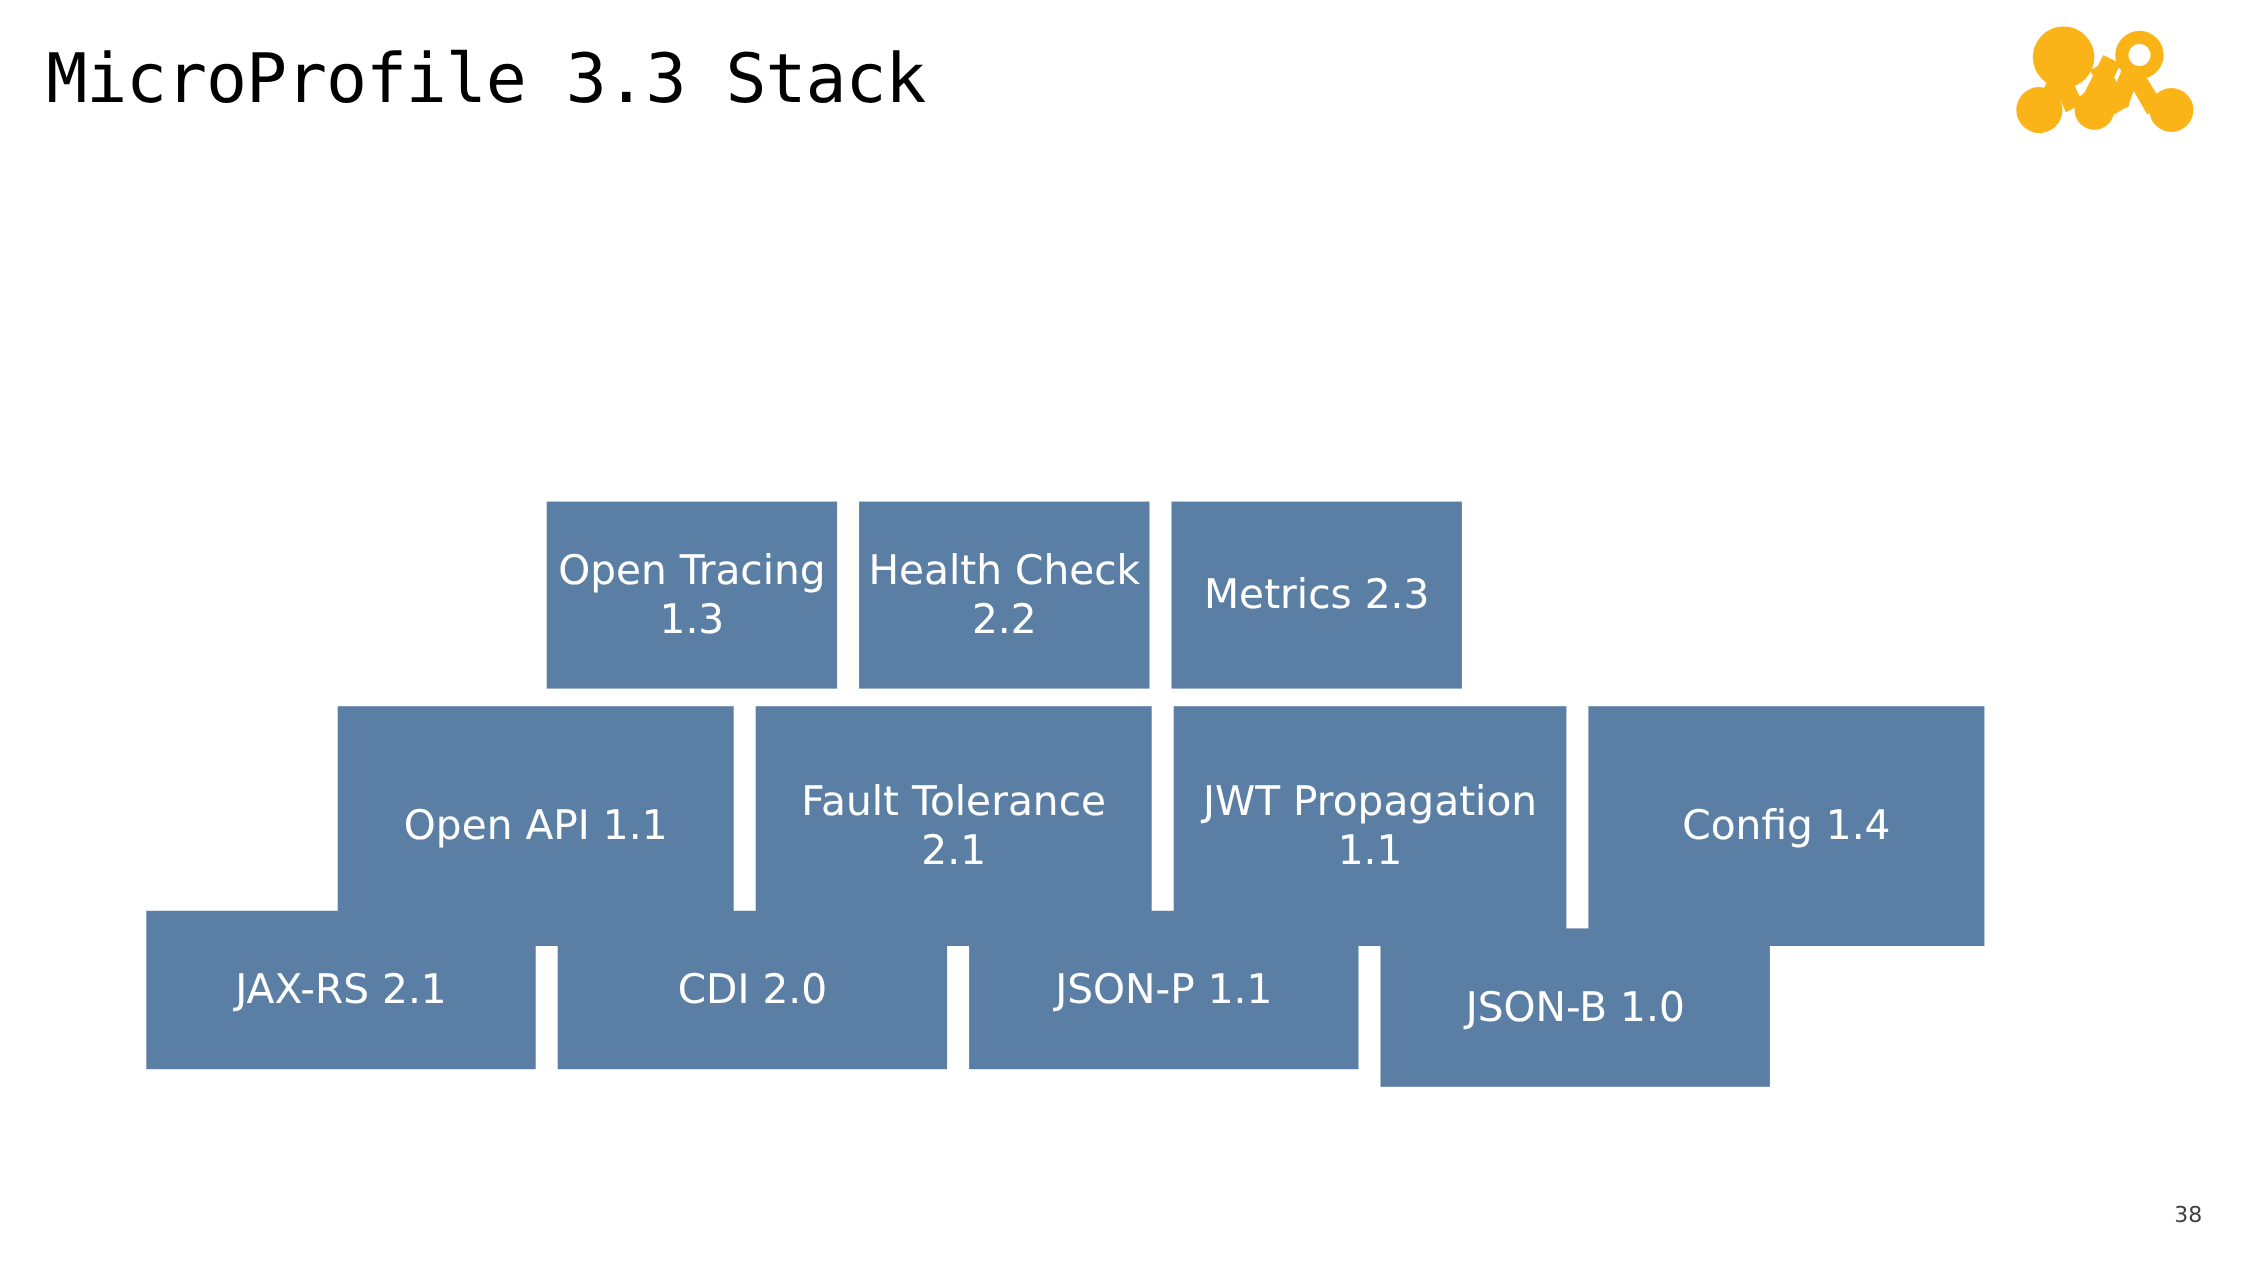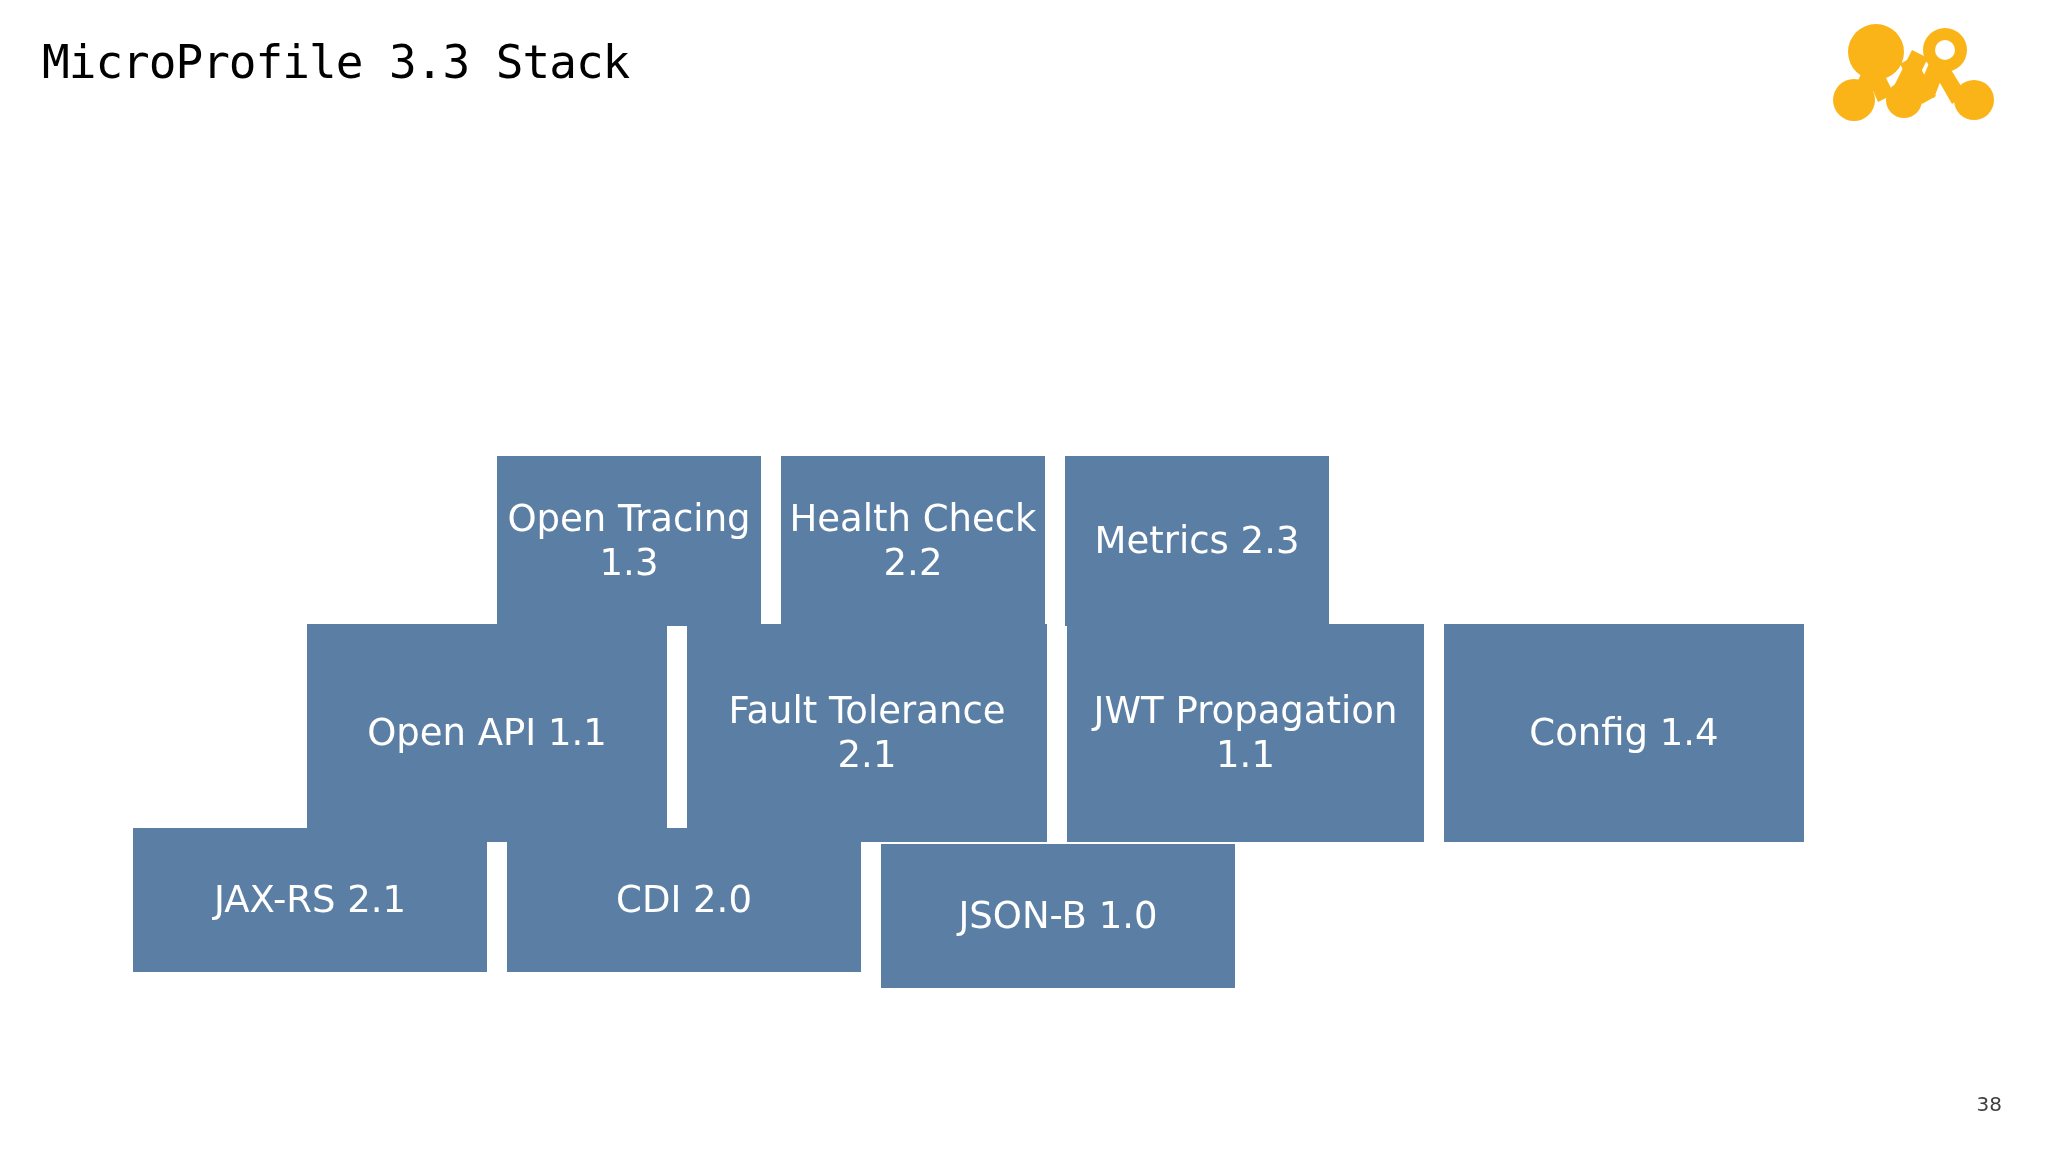--- a/index.html
+++ b/index.html
@@ -15,21 +15,21 @@
     overflow: hidden;
     font-family: "Liberation Sans", sans-serif;
   }
 
   
   .slide-title {
     position: absolute;
     left: 42px;
     top: 36px;
     font-family: "DejaVu Sans Mono", "Liberation Mono", monospace;
-    font-size: 46px;
+    font-size: 62px;
     font-weight: 400;
     letter-spacing: -1px;
     color: #000000;
     white-space: nowrap;
     line-height: 1.15;
   }
 
   
   .logo {
     position: absolute;
@@ -48,21 +48,21 @@
     width: 2048px;
     height: 1152px;
   }
   .stack-row {
     position: absolute;
     display: flex;
     gap: 20px;
     padding-left: 17px;
   }
   .row-top    { left: 480px;  top: 456px; height: 170px; }
-  .row-middle { left: 290px;  top: 624px; height: 218px; }
+  .row-middle { left: 290px;  top: 642px; height: 218px; }
   .row-bottom { left: 116px;  top: 828px; height: 144px; }
 
   .stack-box {
     background: #5B7FA4;
     color: #ffffff;
     display: flex;
     align-items: center;
     justify-content: center;
     text-align: center;
     font-family: "DejaVu Sans", "Liberation Sans", sans-serif;
@@ -144,19 +144,22 @@
         <span class="box-label">Config 1.4</span>
       </div>
     </div>
   <div class="stack-row row-bottom">
       <div class="stack-box" style="width: 354px;">
         <span class="box-label">JAX-RS 2.1</span>
       </div>
       <div class="stack-box" style="width: 354px;">
         <span class="box-label">CDI 2.0</span>
       </div>
+      <div class="stack-box" style="width: 354px;">
+        <span class="box-label">JSON-P 1.1</span>
+      </div>
       <div class="stack-box" style="width: 354px; margin-top: 16px;">
         <span class="box-label">JSON-B 1.0</span>
       </div>
     </div>
 </div>
 
 <div class="slide-number">38</div>
 
 </body></html>

